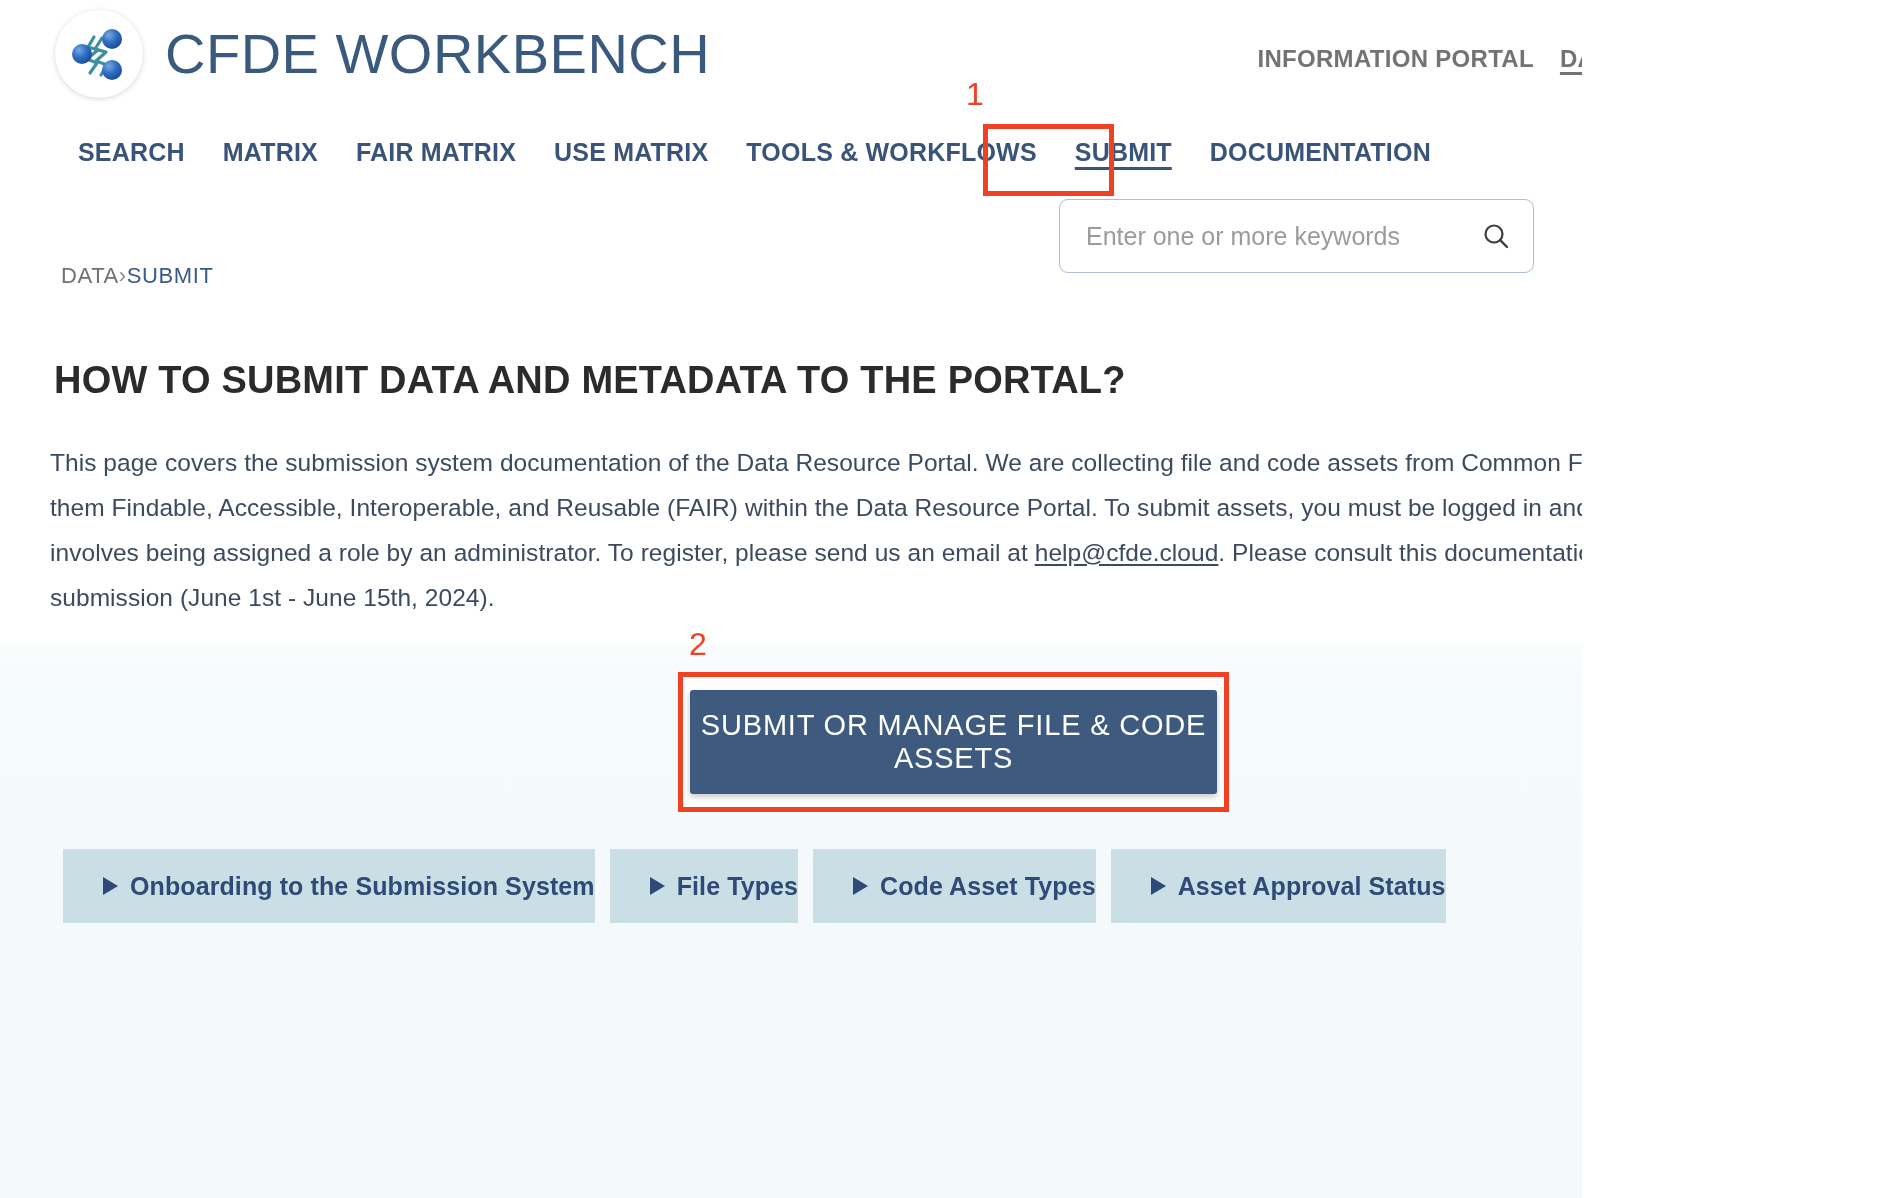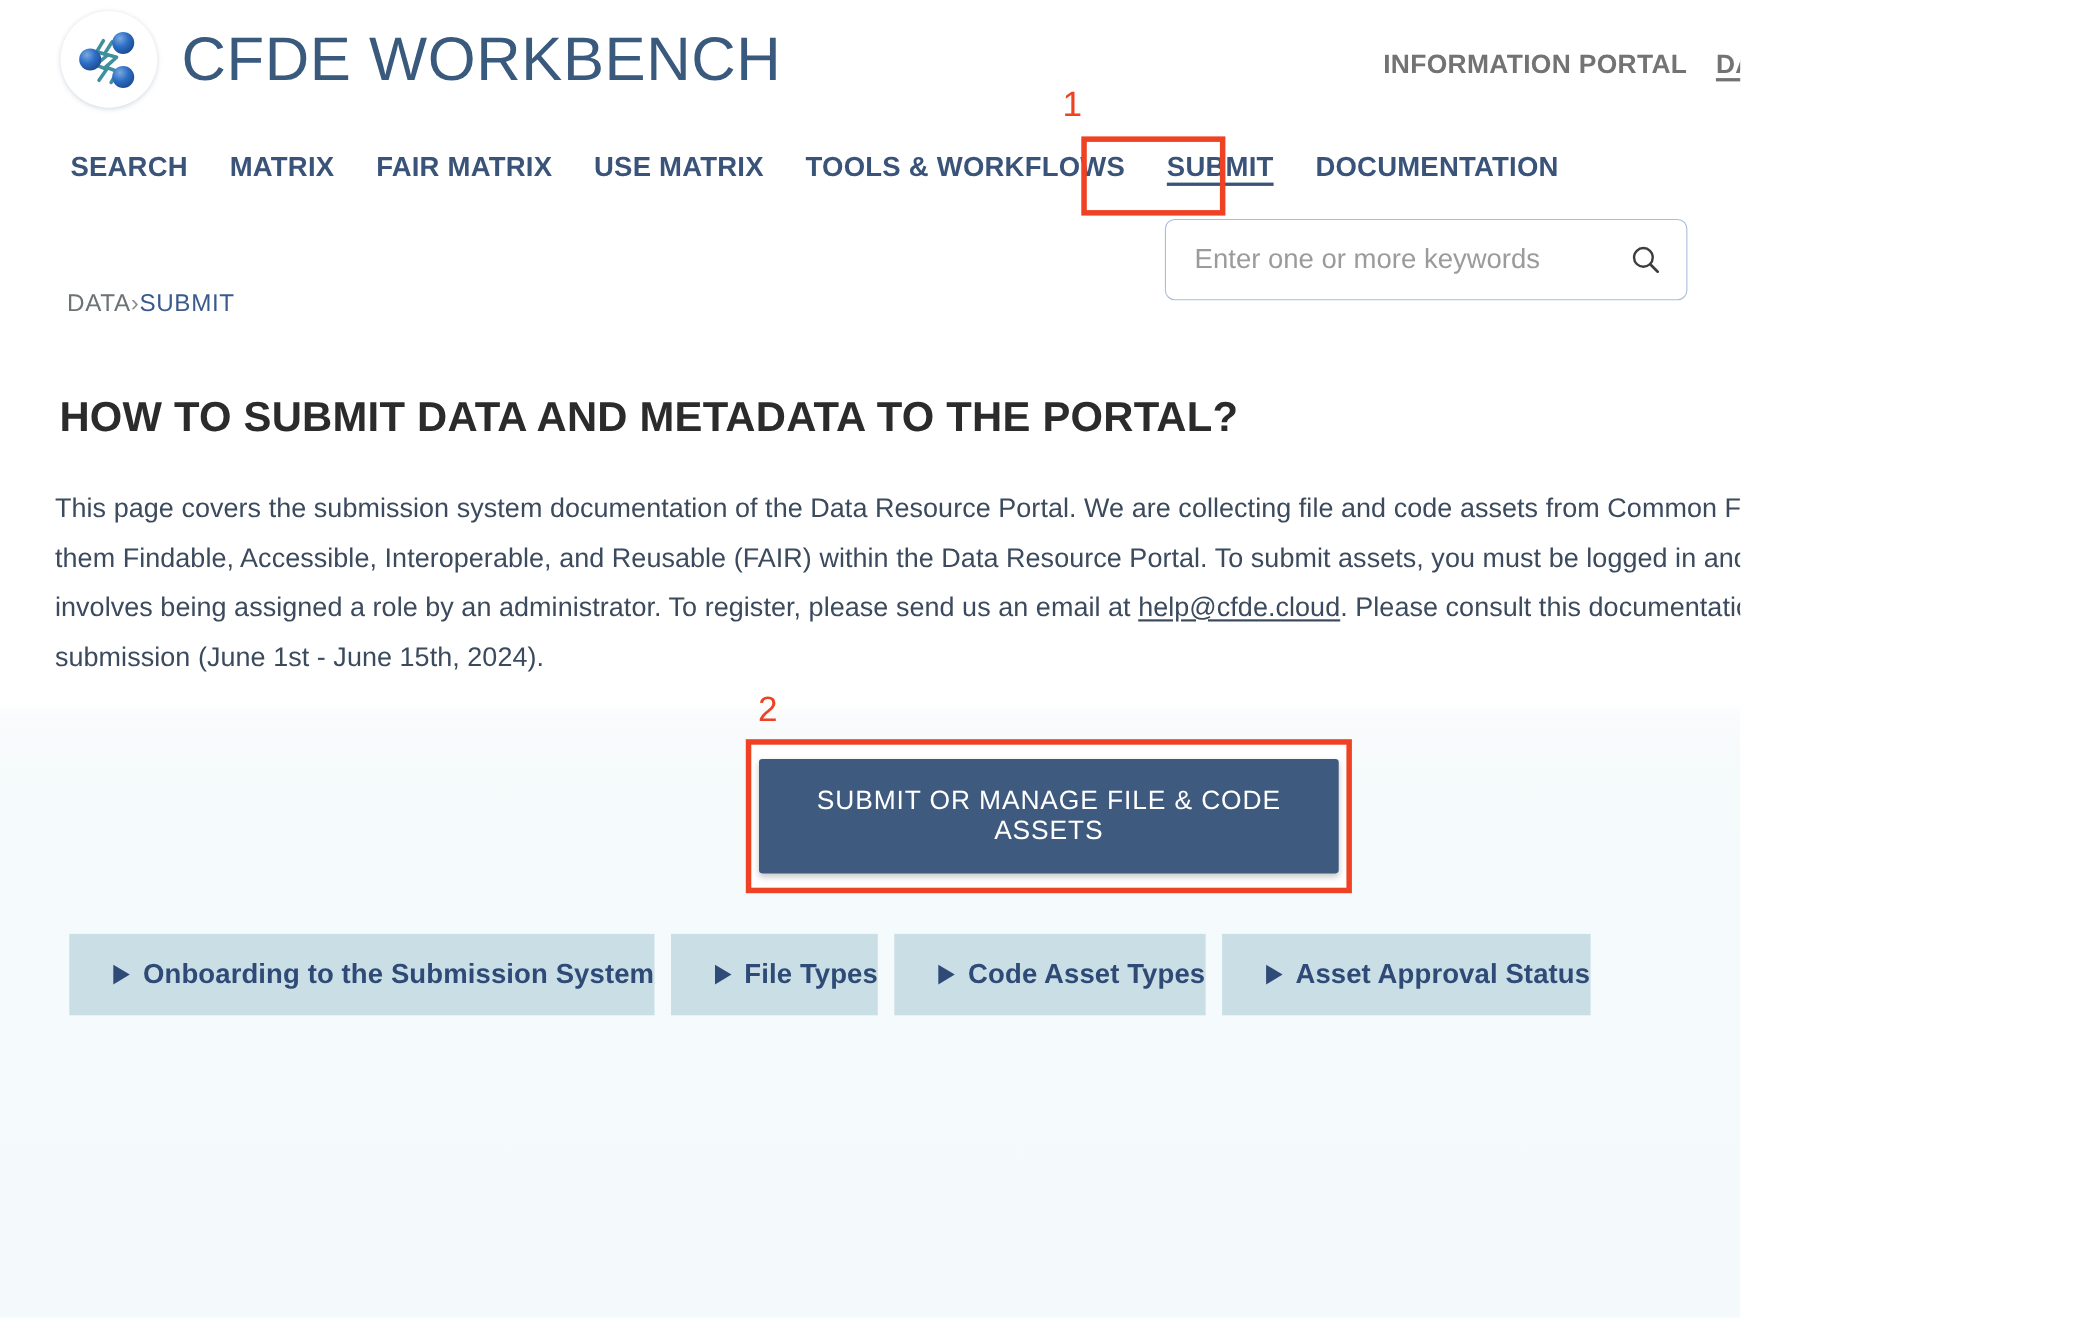--- a/index.html
+++ b/index.html
@@ -91,21 +91,21 @@
     justify-content: center;
     font-size: 28px;
     font-weight: 400;
     margin-left: 30px;
     cursor: pointer;
   }
 
   
   .mainnav {
     position: absolute;
-    left: 60px; top: 136px;
+    left: 74px; top: 136px;
     display: flex;
     align-items: center;
     gap: 30px;
   }
   .nav-item {
     font-size: 25px;
     font-weight: 700;
     letter-spacing: 0.2px;
     color: #3a5379;
     white-space: nowrap;
@@ -220,21 +220,21 @@
   .cta-button {
     position: absolute;
     left: 690px; top: 690px;
     width: 527px;
     height: 104px;
     background: #3e5a7e;
     color: #ffffff;
     border: none;
     border-radius: 3px;
     font-family: "Liberation Sans", sans-serif;
-    font-size: 24px;
+    font-size: 29px;
     font-weight: 400;
     letter-spacing: 0.8px;
     cursor: pointer;
     box-shadow: 0 3px 6px rgba(0,0,0,0.22);
     display: flex;
     align-items: center;
     justify-content: center;
   }
 
   

